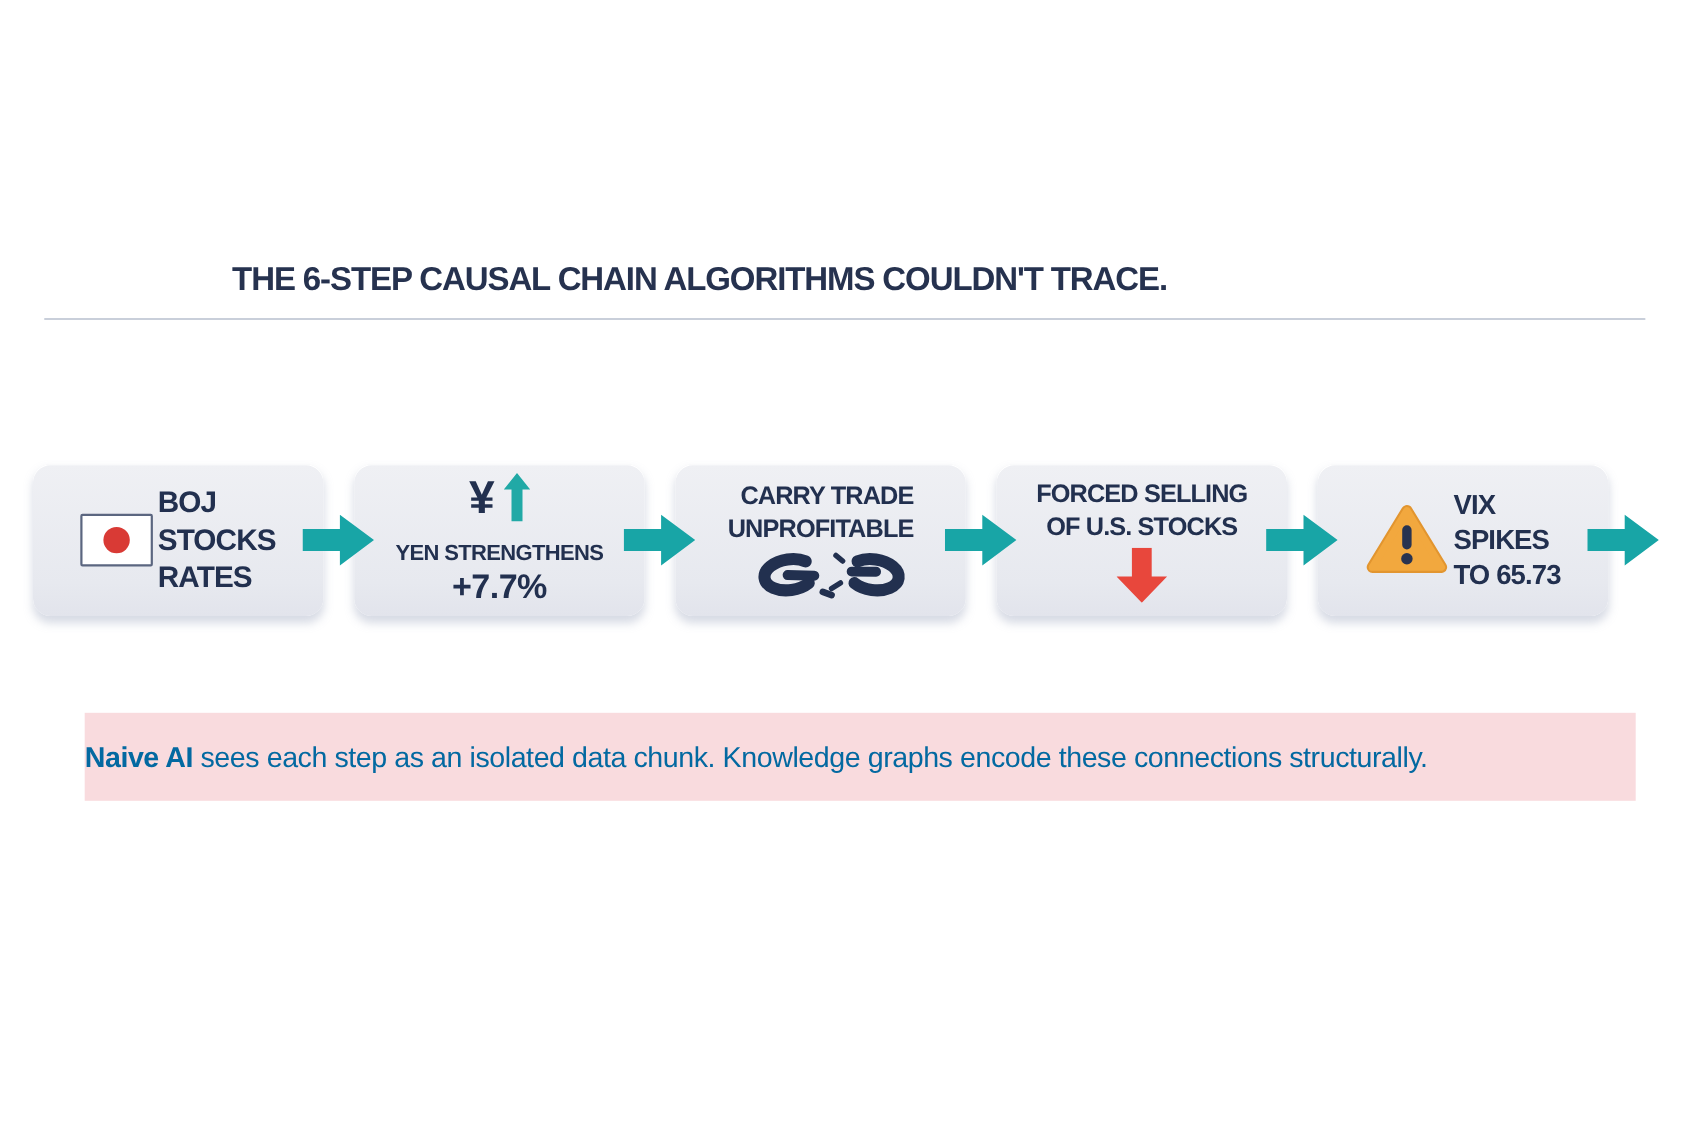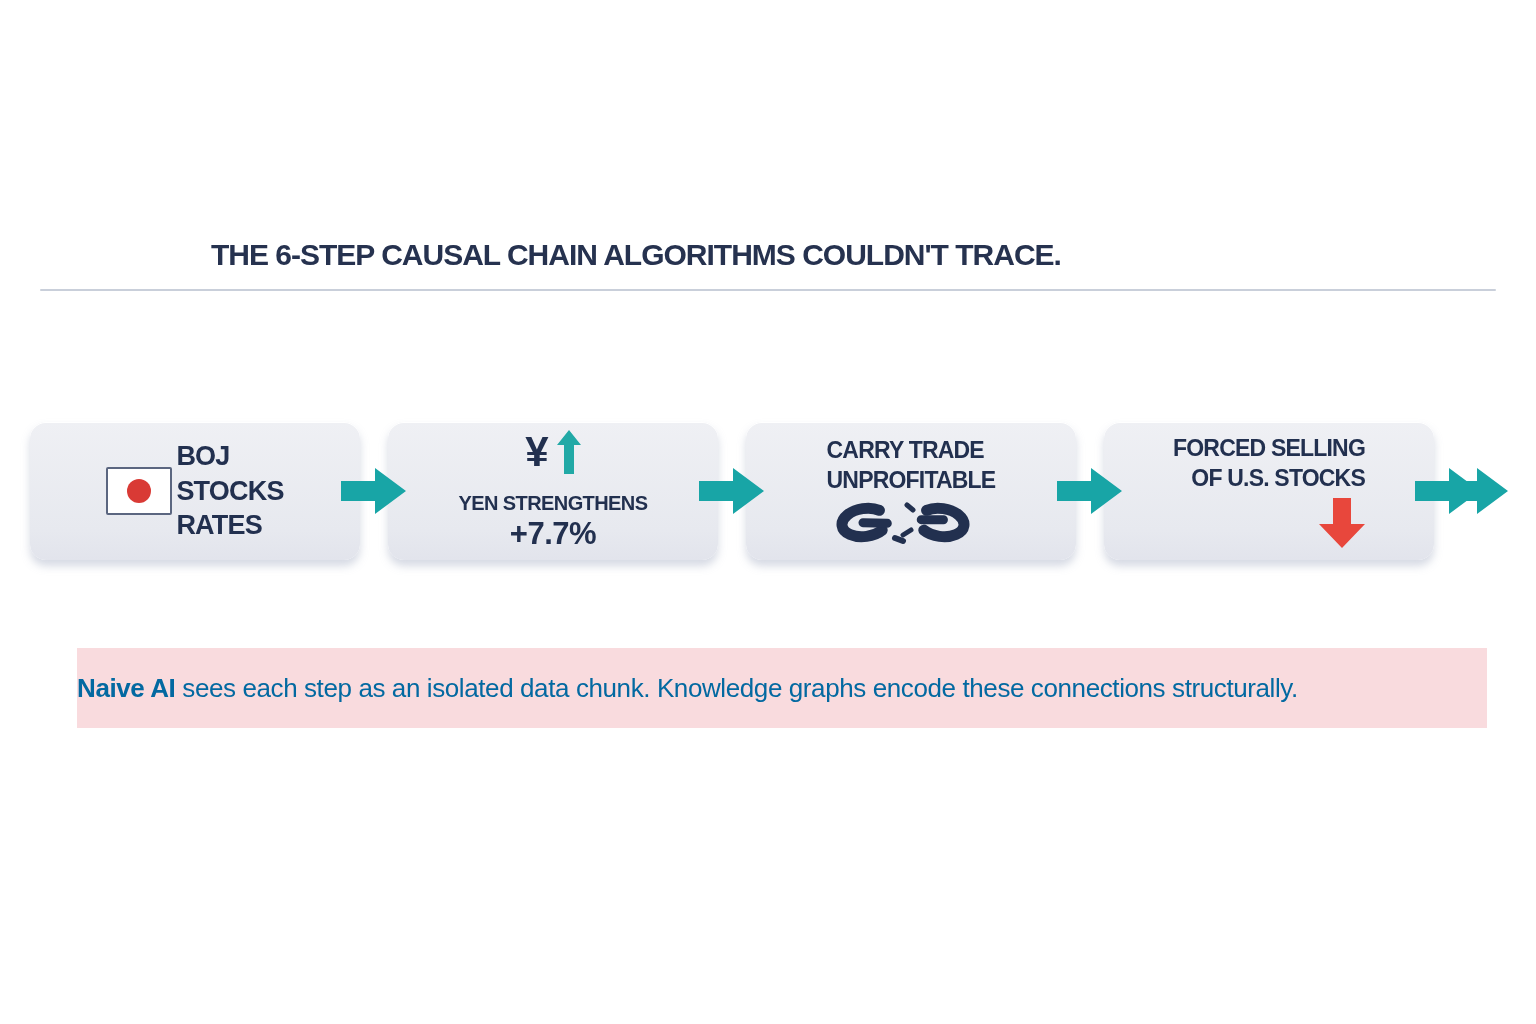--- a/index.html
+++ b/index.html
@@ -211,21 +211,21 @@
       </div>
     </div>
 
     <div class="connector">
       <svg width="66" height="50" viewBox="0 0 66 50">
           <polygon points="0,15 34,15 34,2 65,25 34,48 34,35 0,35" fill="#18a5a6"></polygon>
         </svg>
     </div>
 
     <div class="step">
-      <div class="step-lines" style="align-items:flex-start;">
+      <div class="step-lines" style="align-items:flex-end;">
         <div class="line-md">CARRY TRADE</div>
         <div class="line-md">UNPROFITABLE</div>
         <div class="icon-under">
           <svg width="150" height="46" viewBox="0 0 150 46">
             <g fill="none" stroke="#22304f" stroke-width="11" stroke-linecap="round">
               <g transform="rotate(-8 34 23)">
                 <path d="M54 13 A 23 14 0 1 0 54 33"></path>
                 <path d="M36 23 L60 27" stroke-width="9"></path>
               </g>
               <g transform="rotate(8 118 23)">
@@ -240,37 +240,54 @@
       </div>
     </div>
 
     <div class="connector">
       <svg width="66" height="50" viewBox="0 0 66 50">
           <polygon points="0,15 34,15 34,2 65,25 34,48 34,35 0,35" fill="#18a5a6"></polygon>
         </svg>
     </div>
 
     <div class="step">
-      <div class="step-lines" style="align-items:flex-end;">
+      <div class="step-lines" style="align-items:center;">
         <div class="line-md">FORCED SELLING</div>
         <div class="line-md">OF U.S. STOCKS</div>
         <div class="icon-under">
           <svg width="46" height="50" viewBox="0 0 46 50">
               <polygon points="23,50 0,26 14,26 14,0 32,0 32,26 46,26" fill="#e8473c"></polygon>
             </svg>
         </div>
       </div>
     </div>
 
     <div class="connector">
       <svg width="66" height="50" viewBox="0 0 66 50">
           <polygon points="0,15 34,15 34,2 65,25 34,48 34,35 0,35" fill="#18a5a6"></polygon>
         </svg>
     </div>
 
+    <div class="step">
+      <div class="step-row">
+        <span>
+          <svg width="76" height="68" viewBox="0 0 80 70">
+            <path d="M40 9 L73 63 L7 63 Z" fill="#f2a83e" stroke="#e2952f" stroke-width="11" stroke-linejoin="round"></path>
+            <path d="M40 9 L73 63 L7 63 Z" fill="#f2a83e" stroke="#f2a83e" stroke-width="7" stroke-linejoin="round"></path>
+            <rect x="35.5" y="23" width="9" height="23" rx="4.5" fill="#283350"></rect>
+            <circle cx="40" cy="55" r="5.5" fill="#283350"></circle>
+          </svg>
+        </span>
+        <div class="step-lines">
+          <div class="line-lg" style="font-size:25px;">VIX</div>
+          <div class="line-lg" style="font-size:25px;">SPIKES</div>
+          <div class="line-lg" style="font-size:25px;">TO 65.73</div>
+        </div>
+      </div>
+    </div>
 
     <div class="connector">
       <svg width="66" height="50" viewBox="0 0 66 50">
           <polygon points="0,15 34,15 34,2 65,25 34,48 34,35 0,35" fill="#18a5a6"></polygon>
         </svg>
     </div>
 
 
   </div>
 

